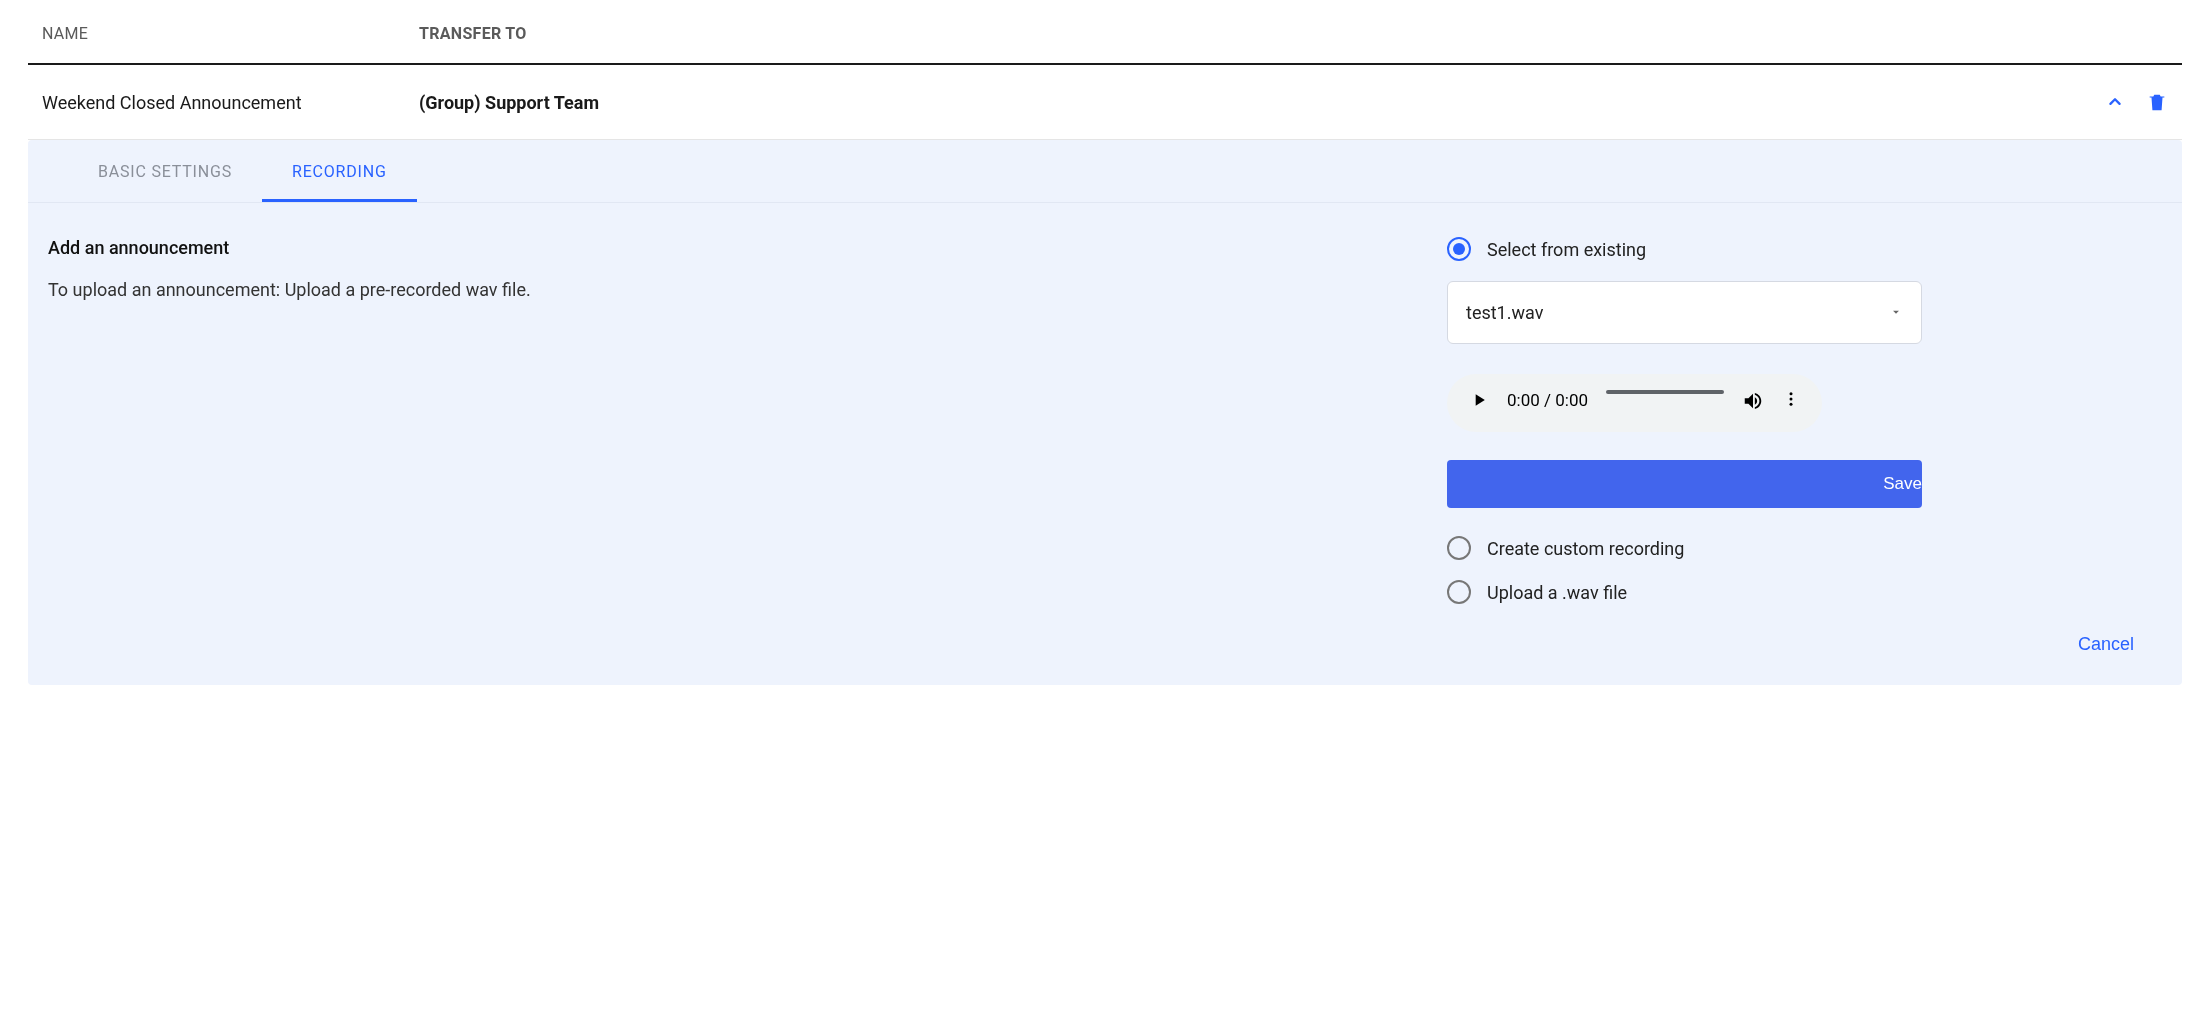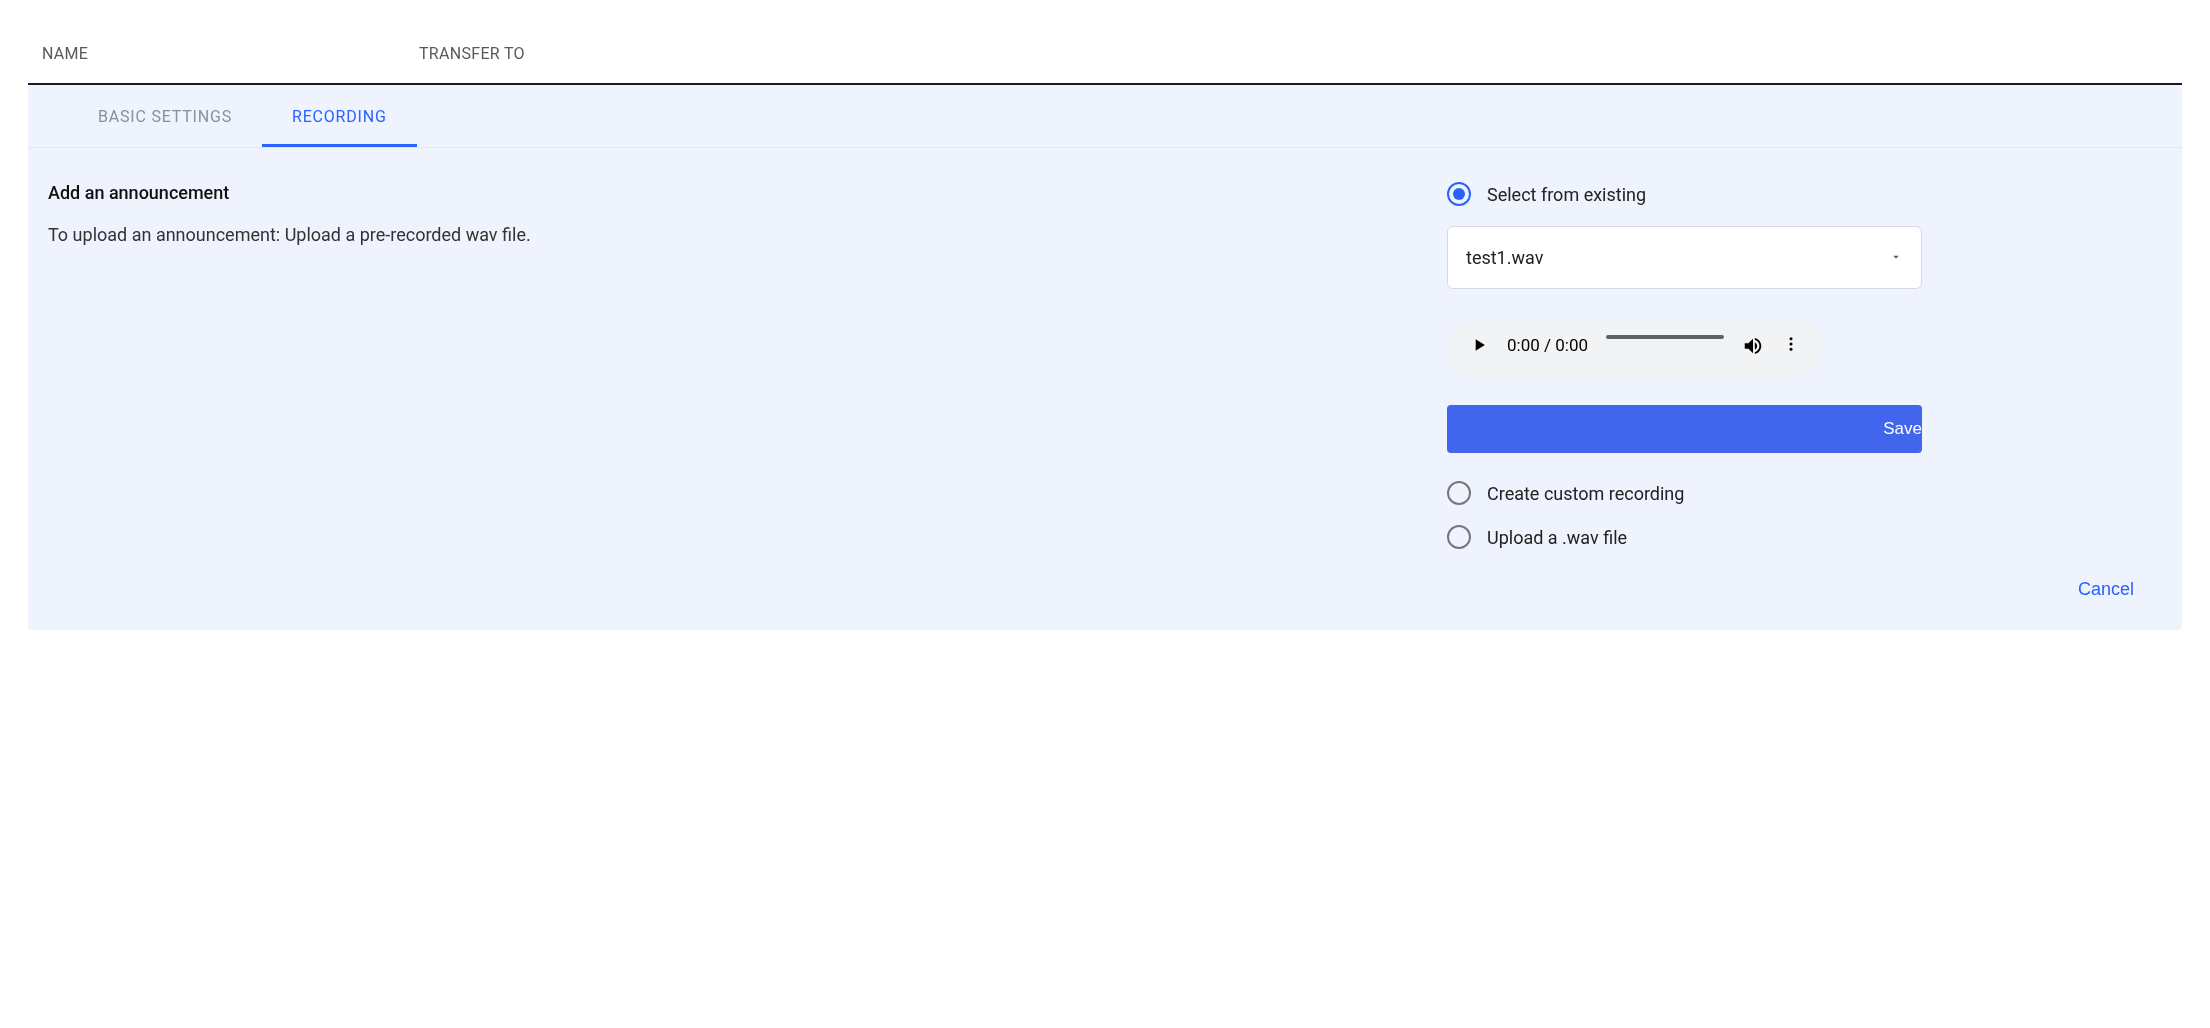--- a/index.html
+++ b/index.html
@@ -12,32 +12,33 @@
       background: #ffffff;
       color: #1a1a1a;
       font-size: 18px;
     }
     .table-wrapper {
       width: 100%;
       padding: 0 28px;
     }
     .table-header {
       display: flex;
-      padding: 44px 14px 20px 14px;
+      padding: 24px 14px 20px 14px;
       border-bottom: 2px solid #1a1a1a;
       color: #5a5a5a;
       font-size: 16px;
       letter-spacing: 0.3px;
     }
     .col-name {
       width: 377px;
       flex-shrink: 0;
     }
     .col-transferto {
       flex: 1;
+      font-weight: bold;
     }
     .col-actions {
       flex-shrink: 0;
       display: flex;
       gap: 20px;
       align-items: center;
     }
     .table-row {
       display: flex;
       padding: 26px 14px;
@@ -219,20 +220,36 @@
       cursor: pointer;
     }
   </style>
 </head>
 <body>
 
 <div class="table-wrapper">
   <div class="table-header">
     <div class="col-name">NAME</div>
     <div class="col-transferto">TRANSFER TO</div>
+  </div>
+  <div class="table-row">
+    <div class="col-name">Weekend Closed Announcement</div>
+    <div class="col-transferto">(Group) Support Team</div>
+    <div class="col-actions">
+      <span class="icon-btn chevron-up-icon">
+        <svg viewBox="0 0 24 24">
+            <path d="M7 14l5-5 5 5" fill="none" stroke-width="2.5" stroke-linecap="round" stroke-linejoin="round"></path>
+          </svg>
+      </span>
+      <span class="icon-btn trash-icon">
+        <svg viewBox="0 0 24 24">
+            <path d="M6 7h12l-1 14H7L6 7zm3-3h6l1 2H8l1-2zM4 6h16v1H4V6z"></path>
+          </svg>
+      </span>
+    </div>
   </div>
 </div>
 
 <div class="panel">
   <div class="tabs">
     <div class="tab">BASIC SETTINGS</div>
     <div class="tab active">RECORDING</div>
   </div>
 
   <div class="panel-body">

